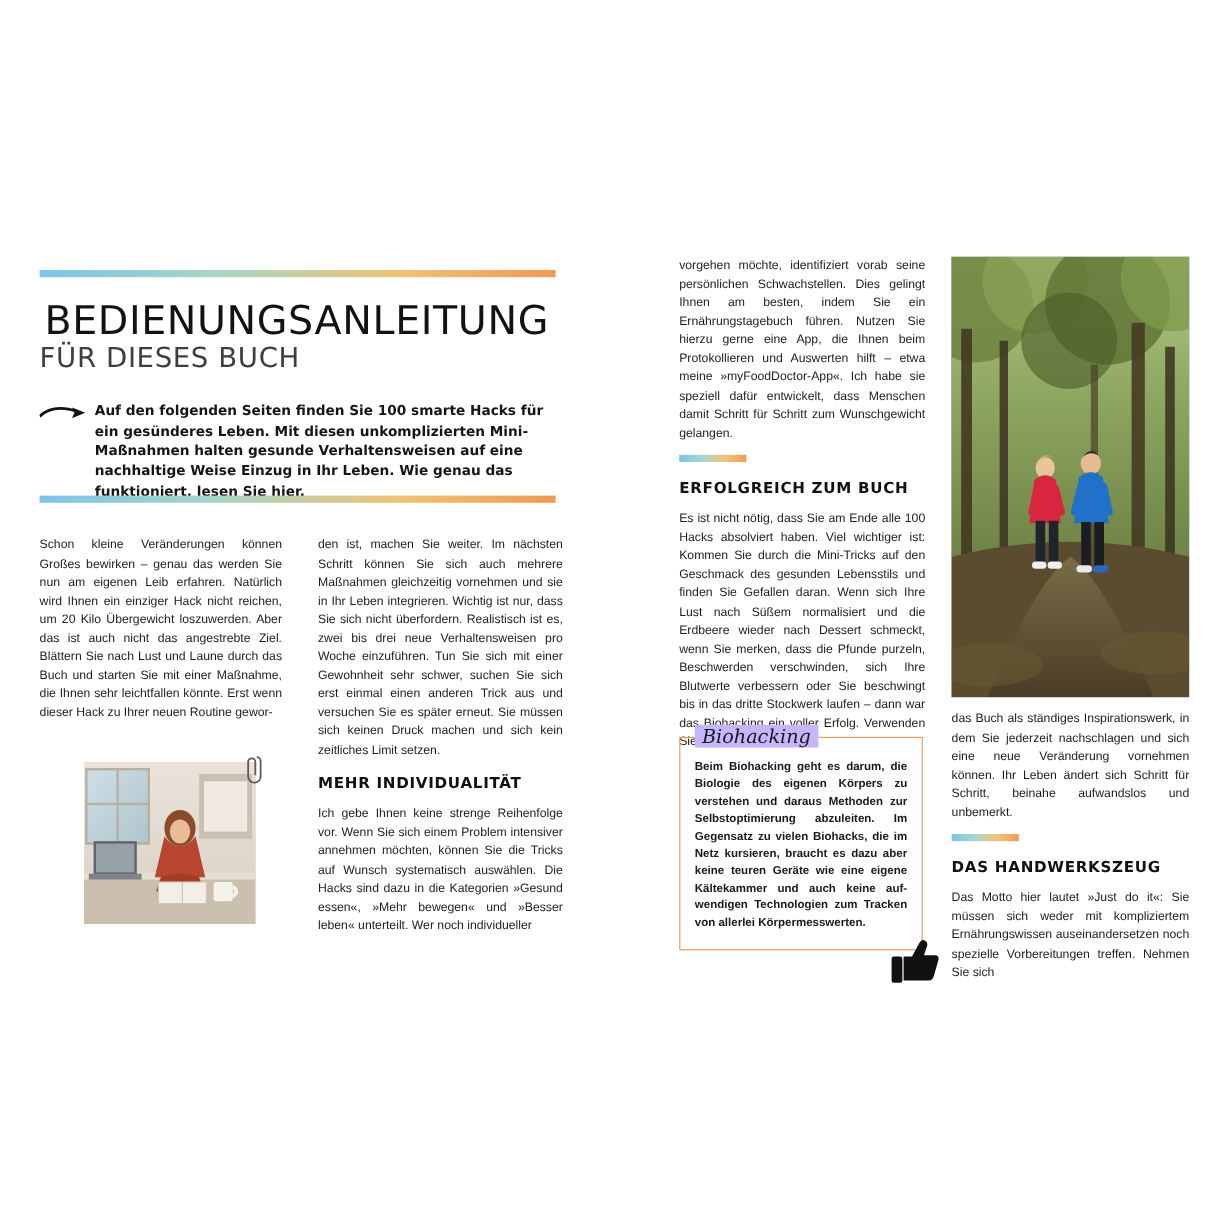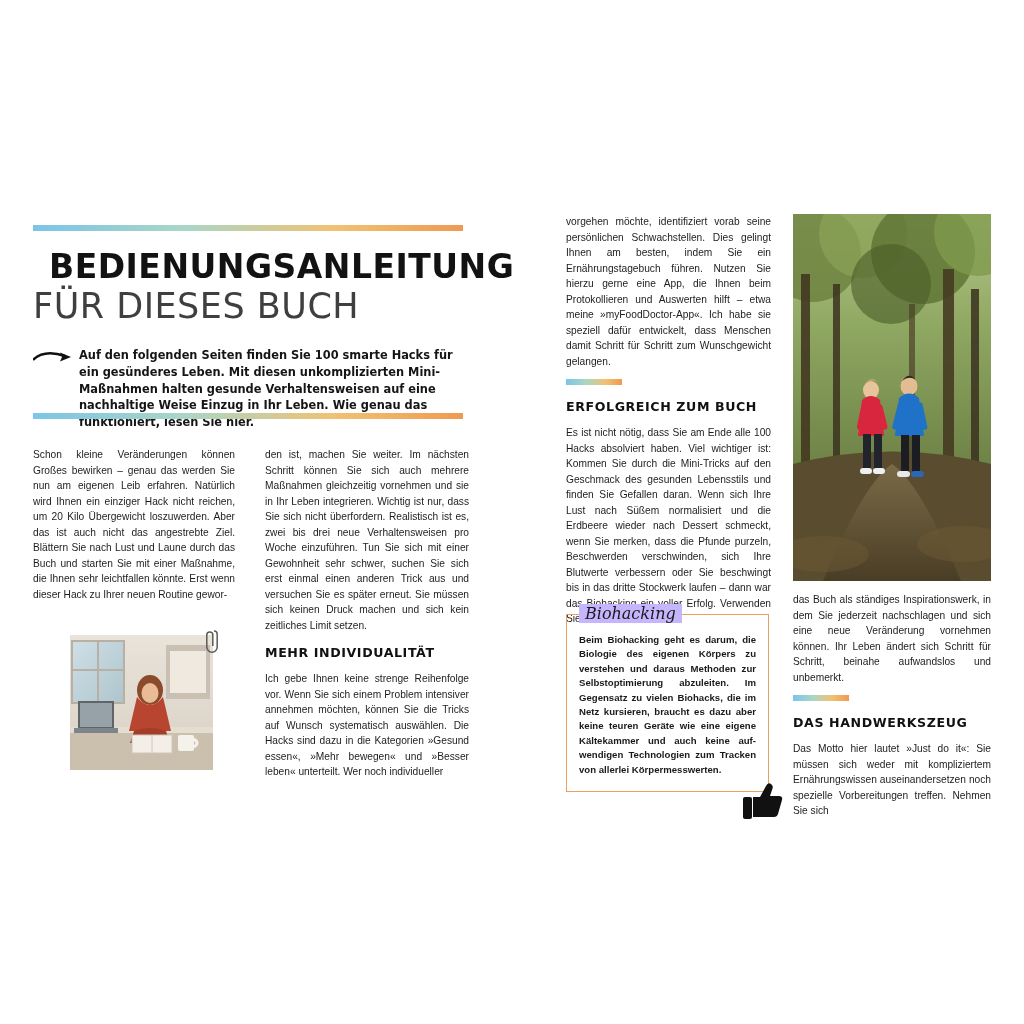--- a/index.html
+++ b/index.html
@@ -48,31 +48,31 @@
   .grad-rule.short {
     width: 56px;
   }
   .grad-rule.med {
     width: 100%;
   }
 
   
   .title-main {
     font-family: "DejaVu Sans", sans-serif;
-    font-weight: bold;
+    font-weight: normal;
     font-size: 33px;
     letter-spacing: 0.5px;
     line-height: 1.08;
-    margin: 18px 0 0 16px;
+    margin: 18px 0 0 4px;
     color: #121212;
   }
   .title-sub {
     font-family: "DejaVu Sans", sans-serif;
     font-weight: normal;
-    font-size: 35px;
+    font-size: 23px;
     letter-spacing: 0.5px;
     line-height: 1.1;
     margin: 2px 0 0 0;
     color: #3f3f3f;
   }
 
   .lede {
     position: relative;
     font-family: "DejaVu Sans", sans-serif;
     font-weight: bold;

